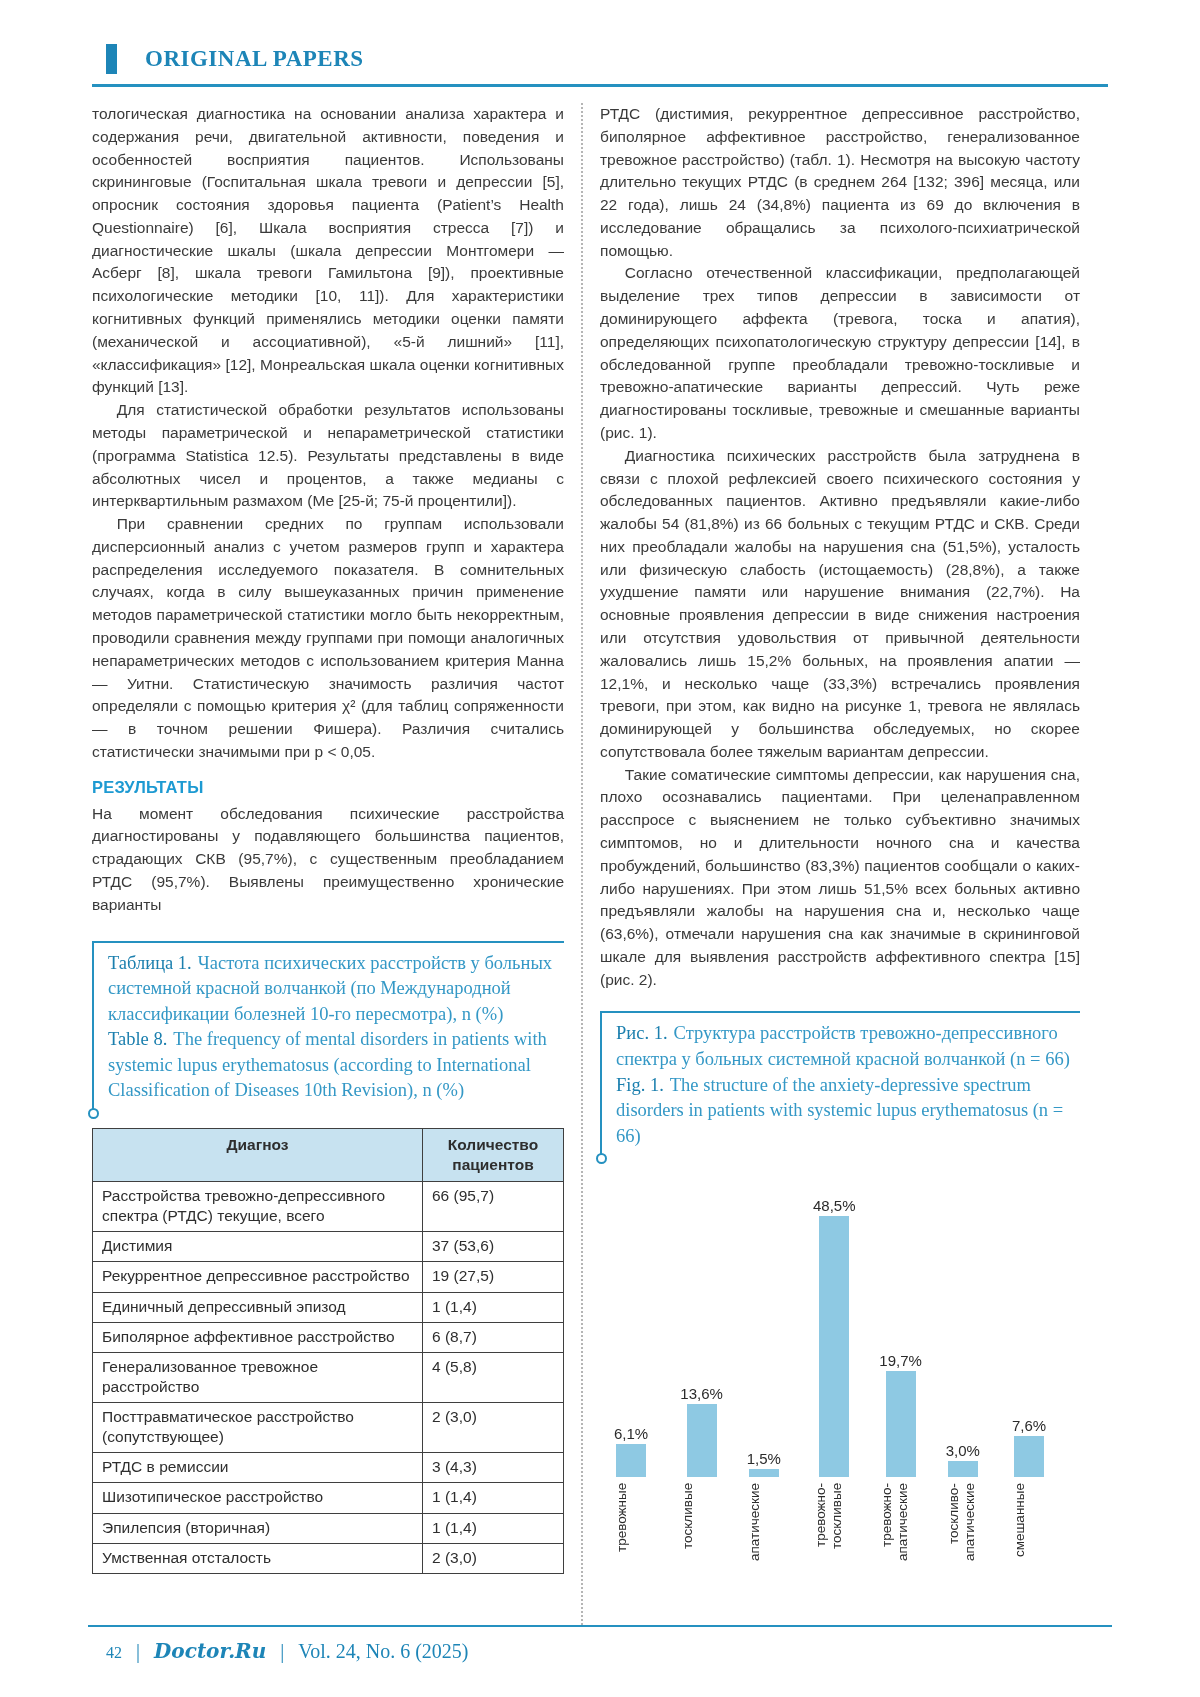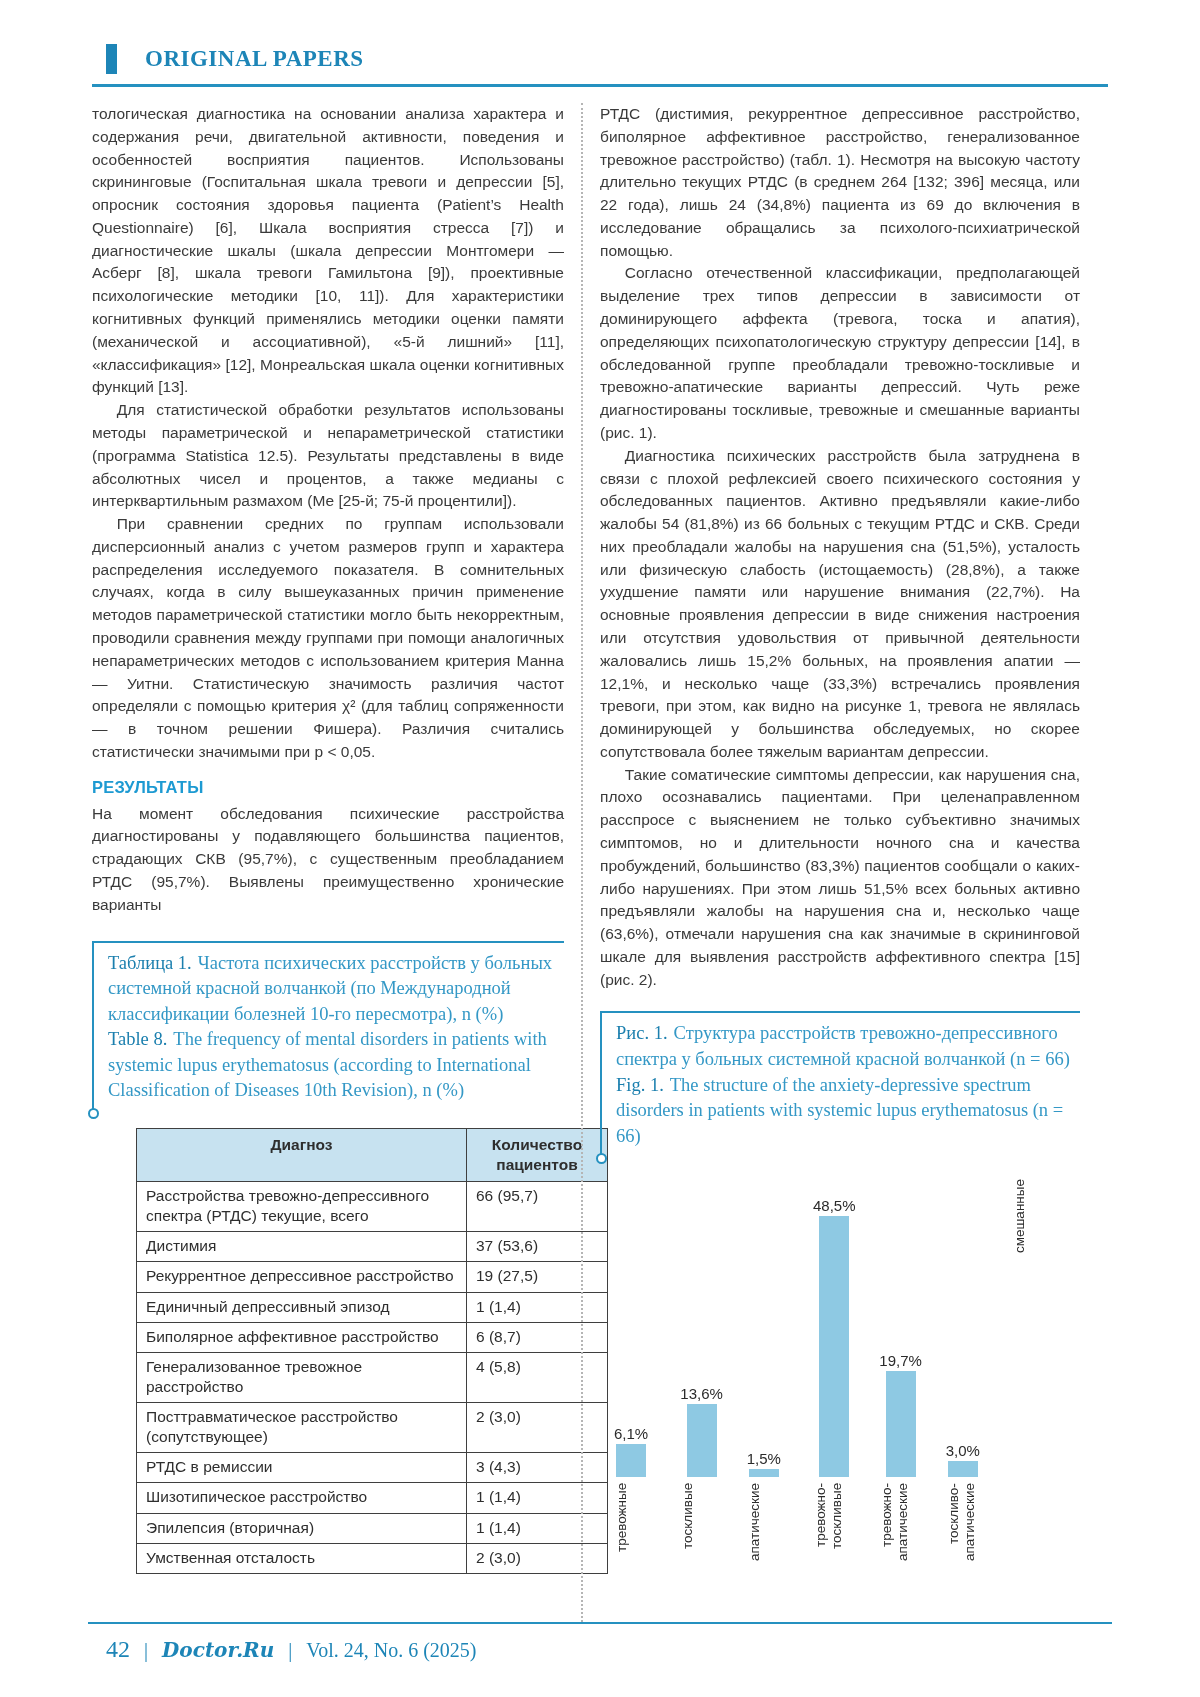--- a/index.html
+++ b/index.html
@@ -51,21 +51,21 @@
     background:#fff;
   }
   .cap-line{
     font-family:"Liberation Serif", serif;
     font-size:18.5px;line-height:1.38;color:#3498c6;
   }
   .cap-bold{font-weight:normal;color:#1b7fae;margin-right:6px;}
   
   table.t1{
     border-collapse:collapse;width:100%;margin-top:6px;
-    font-size:15.5px;line-height:1.3;color:#2e2e2e;margin-left:44px;
+    font-size:15.5px;line-height:1.3;color:#2e2e2e;
   }
   table.t1 th,table.t1 td{
     border:1.4px solid #3f3f3f;
     padding:4px 9px 5px 9px;vertical-align:top;text-align:left;
   }
   table.t1 th{
     background:#c7e2f0;text-align:center;font-weight:bold;
     padding-top:6px;padding-bottom:6px;
   }
   table.t1 td.val{width:122px;}
@@ -85,21 +85,21 @@
   .footer{margin-top:auto;padding-bottom:34px;}
   .footer-rule{height:2.5px;background:#2591c0;margin:0 -4px;}
   .footer-line{
     font-family:"Liberation Serif", serif;
     color:#1d85b7;font-size:20px;margin:12px 0 0 14px;
     display:flex;align-items:baseline;gap:14px;
   }
   .footer-logo{font-weight:bold;font-style:italic;font-family:"DejaVu Serif", serif;}
   .footer-sep{color:#1d85b7;}
   .footer-issue{font-weight:normal;}
-  .footer-page{font-size:24px;}
+  .footer-page{font-size:16px;}
 </style>
 </head>
 <body>
 
 <div class="page">
 
   <div class="hdr">
     <div class="hdr-bar"></div>
     <h1 class="hdr-title">ORIGINAL PAPERS</h1>
   </div>
@@ -236,20 +236,24 @@
         </div>
         <div class="bar-slot">
           <div class="bar-plot">
               <span class="bar-value">3,0%</span>
               <div class="bar-rect" style="height: 16px; background: rgb(142, 201, 227);"></div>
             </div>
           <span class="bar-cat">тоскливо-
 апатические</span>
         </div>
         <div class="bar-slot">
+          <div class="bar-plot">
+              <span class="bar-value">7,6%</span>
+              <div class="bar-rect" style="height: 41px; background: rgb(142, 201, 227);"></div>
+            </div>
           <span class="bar-cat">смешанные</span>
         </div>
       </div>
     </section>
   </div>
 
   <div class="footer">
     <div class="footer-rule"></div>
     <div class="footer-line">
       <span class="footer-page">42</span>

